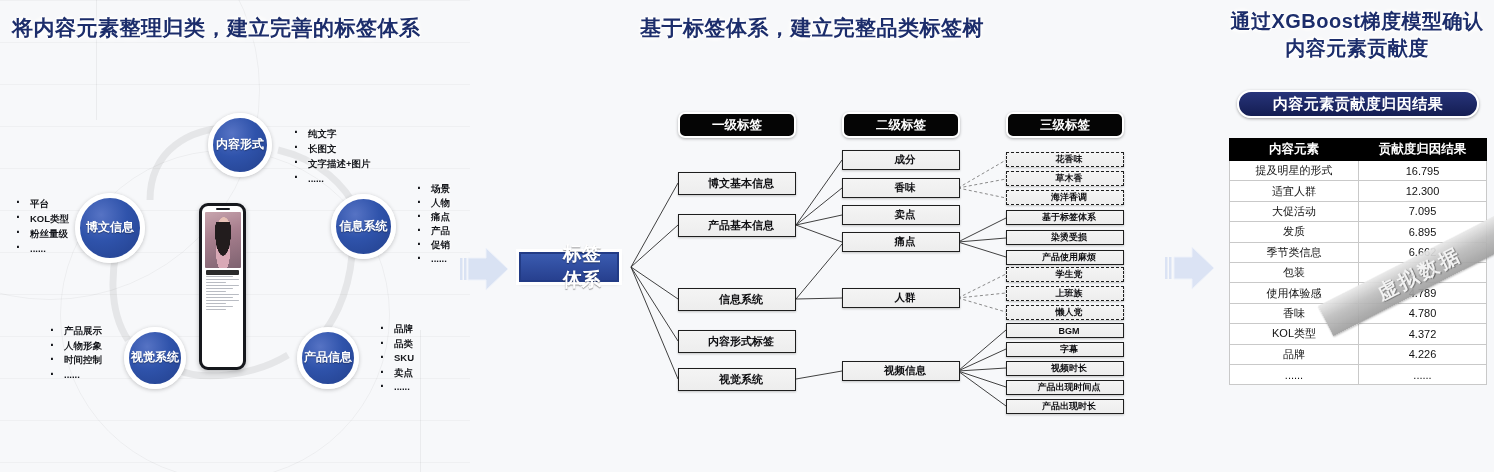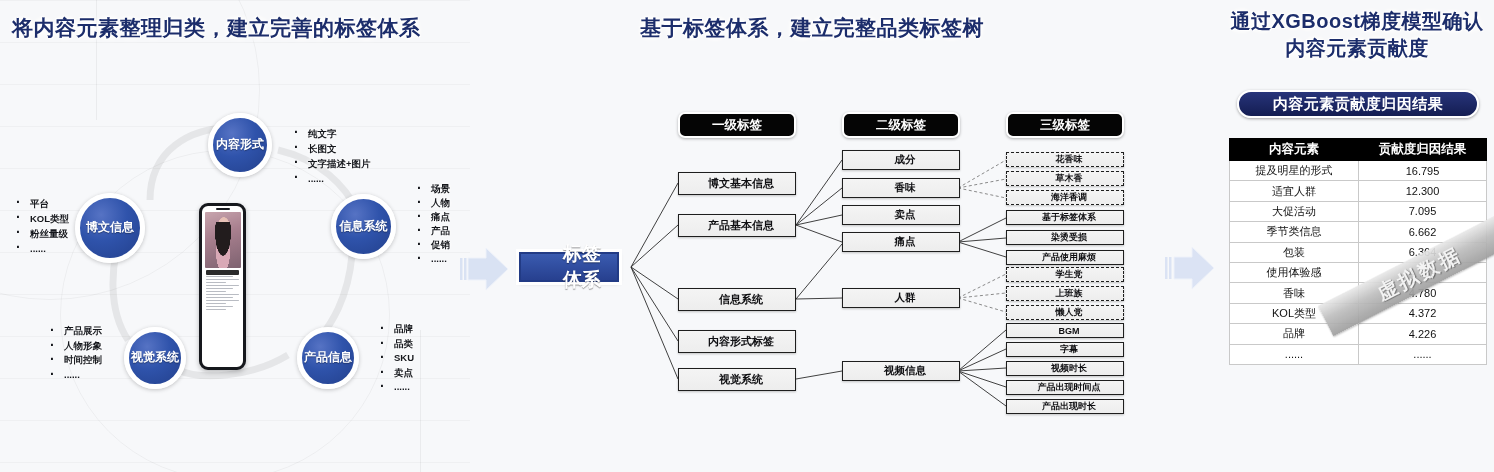--- a/index.html
+++ b/index.html
@@ -425,20 +425,24 @@
           </tr>
         <tr>
             <td class="elem">适宜人群</td>
             <td>12.300</td>
           </tr>
         <tr>
             <td class="elem">大促活动</td>
             <td>7.095</td>
           </tr>
         <tr>
+            <td class="elem">发质</td>
+            <td>6.895</td>
+          </tr>
+        <tr>
             <td class="elem">季节类信息</td>
             <td>6.662</td>
           </tr>
         <tr>
             <td class="elem">包装</td>
             <td>6.364</td>
           </tr>
         <tr>
             <td class="elem">使用体验感</td>
             <td>4.789</td>

